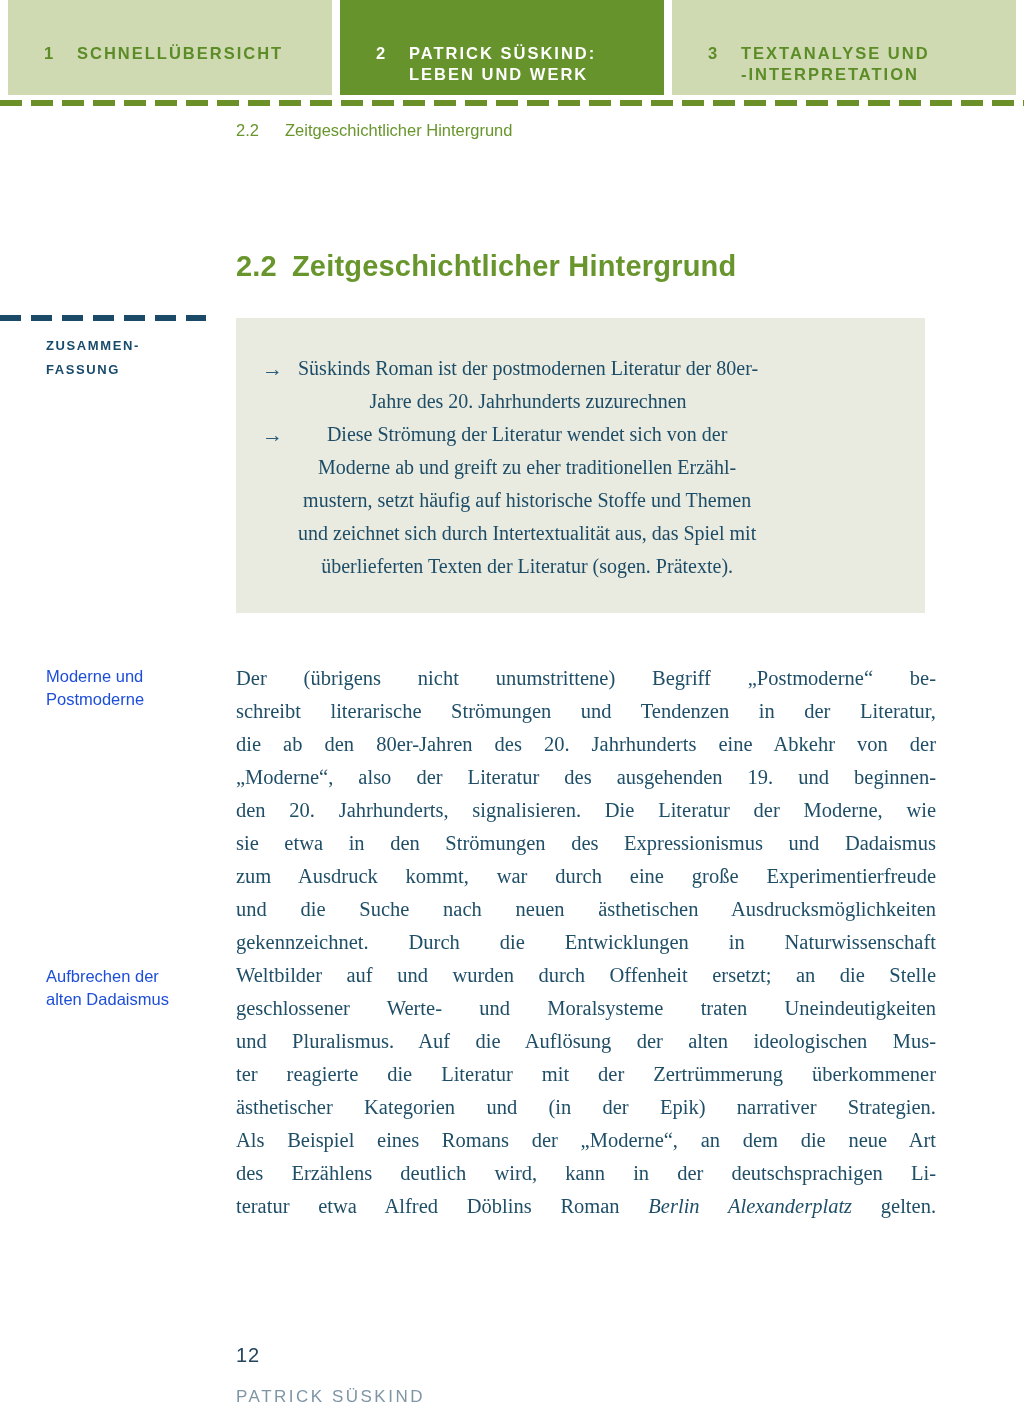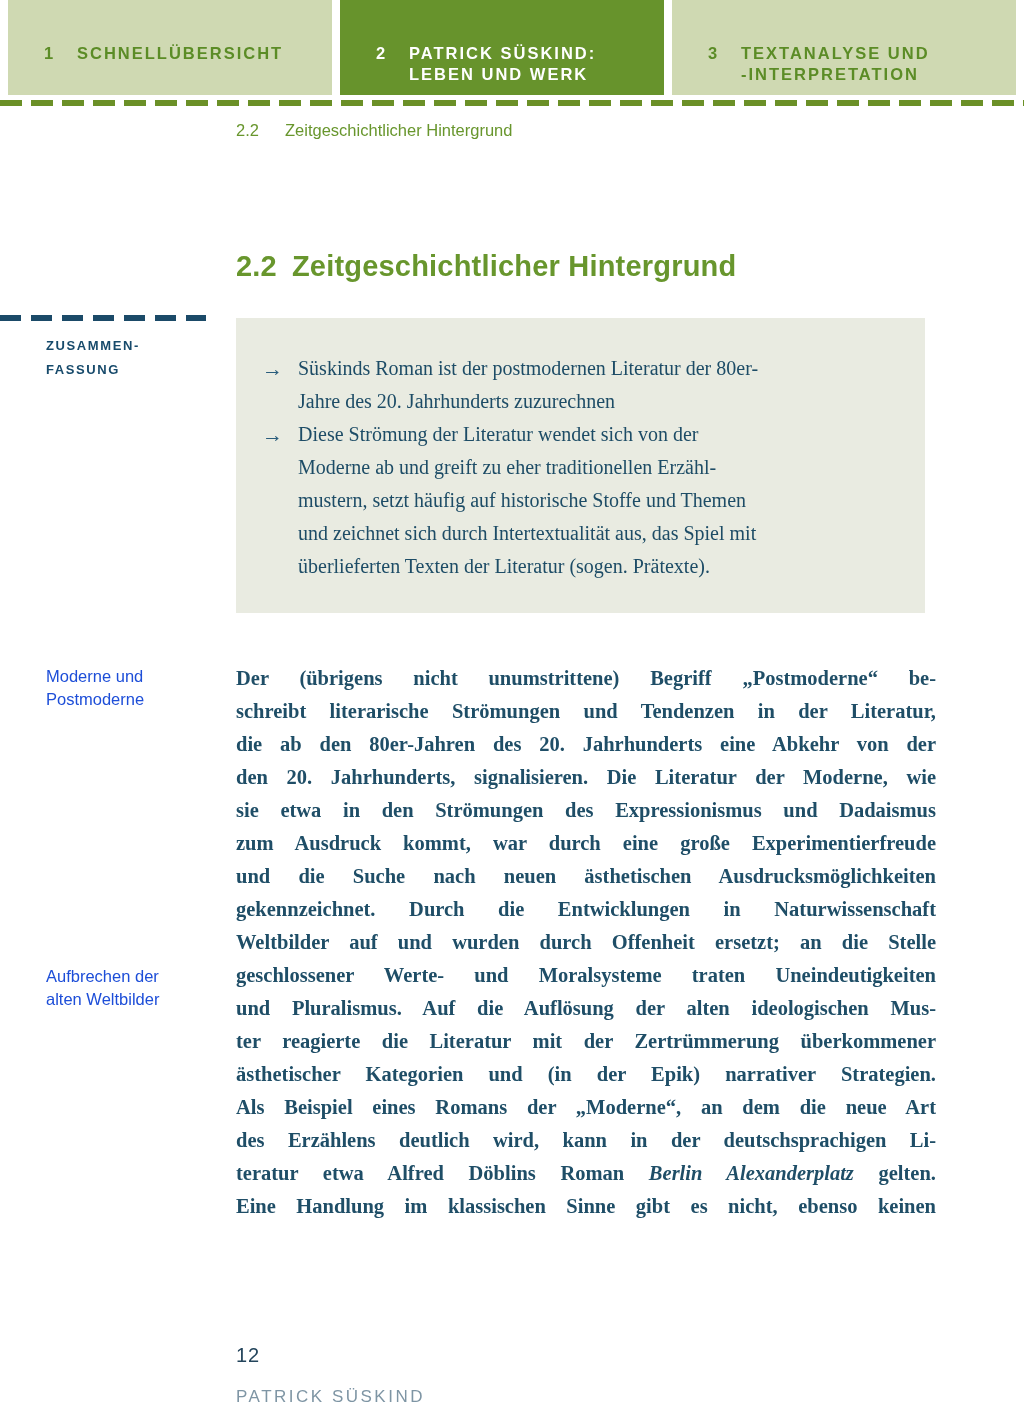--- a/index.html
+++ b/index.html
@@ -111,28 +111,28 @@
     font-size: 21px;
     line-height: 33px;
     font-weight: bold;
   }
   .bullet .bullet-text {
     font-family: "Liberation Serif", serif;
     font-size: 20px;
     line-height: 33px;
     color: #1d4c66;
     white-space: pre-line;
+    text-align: center;
   }
 
   
   .body-text {
     position: absolute;
     left: 236px; top: 662px;
     width: 700px;
-    font-weight: bold;
   }
   .body-line {
     font-family: "Liberation Serif", serif;
     font-size: 20.5px;
     line-height: 33px;
     height: 33px;
     color: #1f4e67;
     text-align: justify;
     text-align-last: justify;
     white-space: nowrap;
@@ -203,21 +203,21 @@
   <div class="summary-label">
     <span>ZUSAMMEN-</span><br>
     <span>FASSUNG</span>
   </div>
   <div class="margin-note note-moderne">
     <span>Moderne und</span><br>
     <span>Postmoderne</span>
   </div>
   <div class="margin-note note-weltbilder">
     <span>Aufbrechen der</span><br>
-    <span>alten Weltbilder</span>
+    <span>alten Dadaismus</span>
   </div>
 
   <section class="summary-box">
     <div>
         <div class="bullet">
           <span class="arrow">→</span>
           <div class="bullet-text">Süskinds Roman ist der postmodernen Literatur der 80er-
 Jahre des 20. Jahrhunderts zuzurechnen</div>
         </div>
         <div class="bullet">
@@ -228,34 +228,34 @@
 und zeichnet sich durch Intertextualität aus, das Spiel mit
 überlieferten Texten der Literatur (sogen. Prätexte).</div>
         </div>
       </div>
   </section>
 
   <article class="body-text">
       <div class="body-line">Der (übrigens nicht unumstrittene) Begriff „Postmoderne“ be-</div>
       <div class="body-line">schreibt literarische Strömungen und Tendenzen in der Literatur,</div>
       <div class="body-line">die ab den 80er-Jahren des 20. Jahrhunderts eine Abkehr von der</div>
+      <div class="body-line">„Moderne“, also der Literatur des ausgehenden 19. und beginnen-</div>
       <div class="body-line">den 20. Jahrhunderts, signalisieren. Die Literatur der Moderne, wie</div>
       <div class="body-line">sie etwa in den Strömungen des Expressionismus und Dadaismus</div>
       <div class="body-line">zum Ausdruck kommt, war durch eine große Experimentierfreude</div>
       <div class="body-line">und die Suche nach neuen ästhetischen Ausdrucksmöglichkeiten</div>
       <div class="body-line">gekennzeichnet. Durch die Entwicklungen in Naturwissenschaft</div>
       <div class="body-line">Weltbilder auf und wurden durch Offenheit ersetzt; an die Stelle</div>
       <div class="body-line">geschlossener Werte- und Moralsysteme traten Uneindeutigkeiten</div>
       <div class="body-line">und Pluralismus. Auf die Auflösung der alten ideologischen Mus-</div>
       <div class="body-line">ter reagierte die Literatur mit der Zertrümmerung überkommener</div>
       <div class="body-line">ästhetischer Kategorien und (in der Epik) narrativer Strategien.</div>
       <div class="body-line">Als Beispiel eines Romans der „Moderne“, an dem die neue Art</div>
       <div class="body-line">des Erzählens deutlich wird, kann in der deutschsprachigen Li-</div>
       <div class="body-line">teratur etwa Alfred Döblins Roman <i>Berlin Alexanderplatz</i> gelten.</div>
-      <div class="body-line">Eine Handlung im klassischen Sinne gibt es nicht, ebenso keinen</div>
     </article>
 
   <footer class="footer">
     <span class="page-number">12</span>
     <span class="running-title">PATRICK SÜSKIND</span>
   </footer>
 
 </div>
 
 </body></html>

